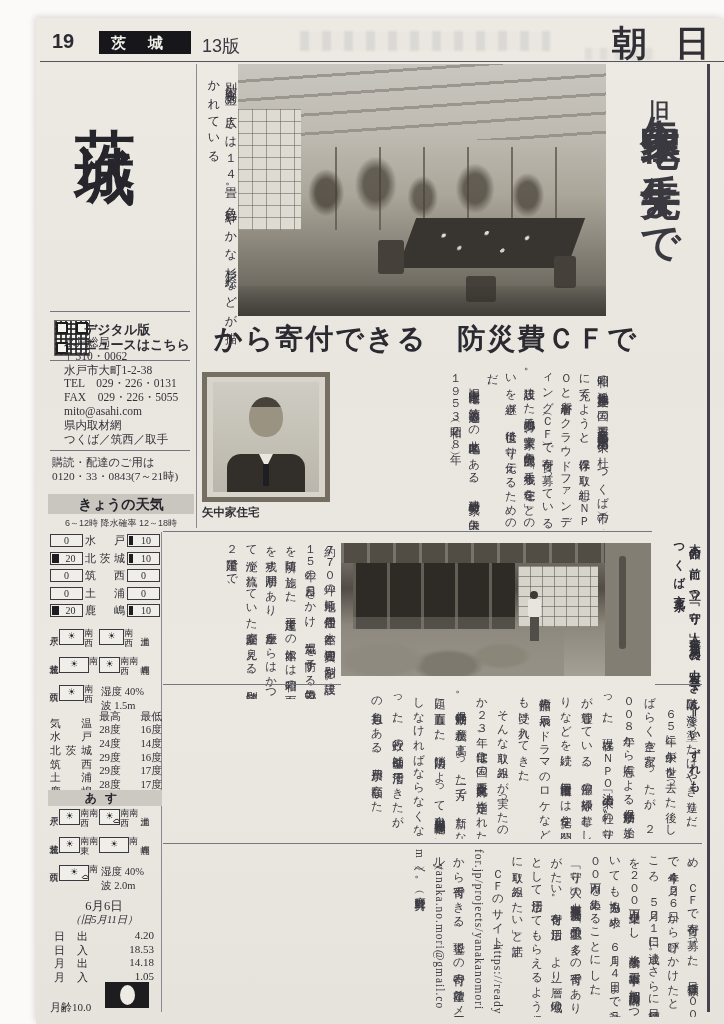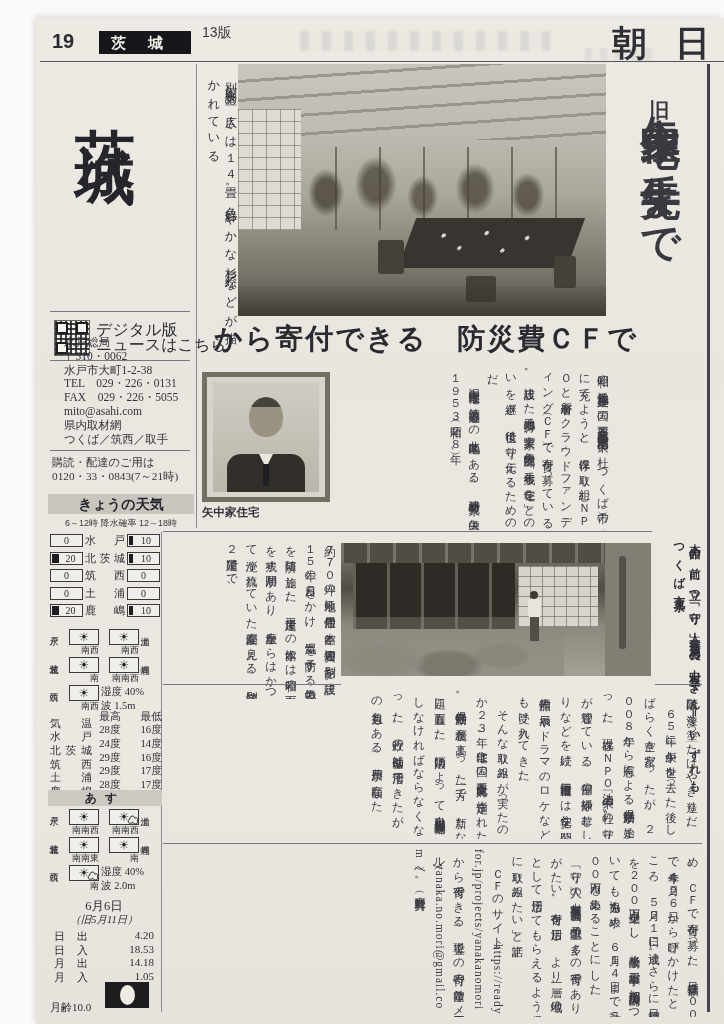--- a/index.html
+++ b/index.html
@@ -16,60 +16,60 @@
   }
   .abs{position:absolute;}
   .hline{position:absolute;height:1px;background:#77757f;}
   .vline{position:absolute;width:1px;background:#8a8890;}
 
   
   .pgnum{left:52px;top:30px;font-family:"Liberation Sans","DejaVu Sans",sans-serif;font-weight:700;font-size:20px;color:#2c2b31;}
   .secbox{left:99px;top:31px;width:92px;height:23px;background:#17171b;color:#efeee9;
     font-family:"Liberation Sans","DejaVu Sans",sans-serif;font-weight:700;font-size:15px;
     letter-spacing:22px;padding-left:12px;line-height:23px;box-sizing:border-box;white-space:nowrap;overflow:hidden;}
-  .edition{left:202px;top:24px;font-family:"Liberation Sans","DejaVu Sans",sans-serif;font-size:14px;color:#3a3940;}
+  .edition{left:202px;top:34px;font-family:"Liberation Sans","DejaVu Sans",sans-serif;font-size:18px;color:#3a3940;}
   .masthead{right:-6px;top:20px;width:118px;font-size:35px;font-weight:700;letter-spacing:28px;
     color:#302f36;white-space:nowrap;overflow:hidden;}
   .smudge{left:300px;top:31px;width:250px;height:20px;opacity:.5;filter:blur(1.2px);
     background:repeating-linear-gradient(90deg,rgba(110,112,120,.28) 0 9px,rgba(110,112,120,.03) 9px 22px);}
   .smudge2{left:585px;top:48px;width:70px;height:12px;opacity:.35;filter:blur(1px);
     background:repeating-linear-gradient(90deg,rgba(110,112,120,.3) 0 7px,rgba(110,112,120,.05) 7px 15px);}
 
   
   .pref-title{left:64px;top:80px;height:236px;writing-mode:vertical-rl;text-orientation:upright;
     font-size:60px;font-weight:700;letter-spacing:18px;color:#26252b;}
   .sb-hr{left:50px;width:140px;}
   .qr{left:54px;top:320px;width:34px;height:34px;background:#f4f2ec;border:1px solid #6a6862;
     background-image:
       repeating-linear-gradient(0deg,rgba(35,35,38,.85) 0 2px,transparent 2px 5px),
       repeating-linear-gradient(90deg,rgba(35,35,38,.85) 0 2px,transparent 2px 5px);}
   .qr i{position:absolute;width:8px;height:8px;border:2px solid #1d1d20;background:#f4f2ec;}
   .qr .q1{left:1px;top:1px}.qr .q2{right:1px;top:1px}.qr .q3{left:1px;bottom:1px}
-  .digital{left:96px;top:322px;font-family:"Liberation Sans","DejaVu Sans",sans-serif;
-    font-size:16px;font-weight:400;line-height:15px;color:#2e2d33;}
+  .digital{left:84px;top:322px;font-family:"Liberation Sans","DejaVu Sans",sans-serif;
+    font-size:13px;font-weight:700;line-height:15px;color:#2e2d33;}
   .bureau{left:52px;top:336px;font-size:11.5px;line-height:13.8px;color:#34333a;white-space:pre-line;margin-left:12px;}
   .subscribe{left:52px;top:455px;font-size:11.3px;line-height:14px;color:#34333a;white-space:pre-line;}
   .wx-title{left:48px;top:494px;width:146px;height:20px;background:#c9c6c0;
     font-family:"Liberation Sans","DejaVu Sans",sans-serif;font-weight:700;font-size:14px;
     text-align:center;line-height:20px;color:#26252b;}
   .wx-sub{left:48px;top:517px;width:146px;font-size:9px;text-align:center;color:#3c3b42;
     font-family:"Liberation Sans","DejaVu Sans",sans-serif;}
 
   .rain{left:50px;top:532px;width:110px;}
   .rrow{display:flex;align-items:center;justify-content:space-between;height:17.5px;}
   .rbox{width:33px;height:13px;border:1px solid #3a3940;background:#f0eee8;display:flex;align-items:center;box-sizing:border-box;}
   .rbox b{flex:1;text-align:center;font-size:10px;font-weight:400;color:#2e2d33;line-height:11px;}
   .rbar,.rbox i{display:block;height:9px;background:#1d1d20;margin-left:1px;}
   .rcity{width:40px;text-align:justify;text-align-last:justify;font-size:11px;color:#2e2d33;}
 
   .wxgrid{left:48px;top:629px;width:114px;}
   .wxrow{display:flex;align-items:flex-start;height:28px;}
   .wxcity{writing-mode:vertical-rl;text-orientation:upright;font-size:9px;line-height:10px;width:11px;
     letter-spacing:0;color:#2e2d33;margin-top:1px;}
-  .wxcell{display:flex;flex-direction:column;align-items:flex-end;width:40px;}
+  .wxcell{display:flex;flex-direction:row;align-items:flex-start;width:40px;font-family:Liberation Mono, monospace;}
   .wxbox{position:relative;width:30px;height:16px;border:1px solid #3a3940;background:#f0eee8;
     text-align:center;line-height:15px;font-size:12px;color:#222126;box-sizing:border-box;}
   .wxbox.wx-sun::before{content:"☀";}
   .wxbox.wx-sun-cloud::before{content:"☀";}
   .wxbox.wx-sun-cloud::after{content:"☁";position:absolute;right:0;bottom:-3px;font-size:10px;color:#f2f0ea;
     text-shadow:0 0 1px #333,1px 0 #333,-1px 0 #333,0 1px #333,0 -1px #333;}
   .wxwind{font-size:9px;color:#2e2d33;line-height:10px;}
   .wxinfo{display:flex;flex-direction:column;font-size:10.5px;line-height:14px;color:#2e2d33;margin-left:2px;}
 
   .temps{left:50px;top:710px;width:112px;font-size:10.8px;color:#2e2d33;}

